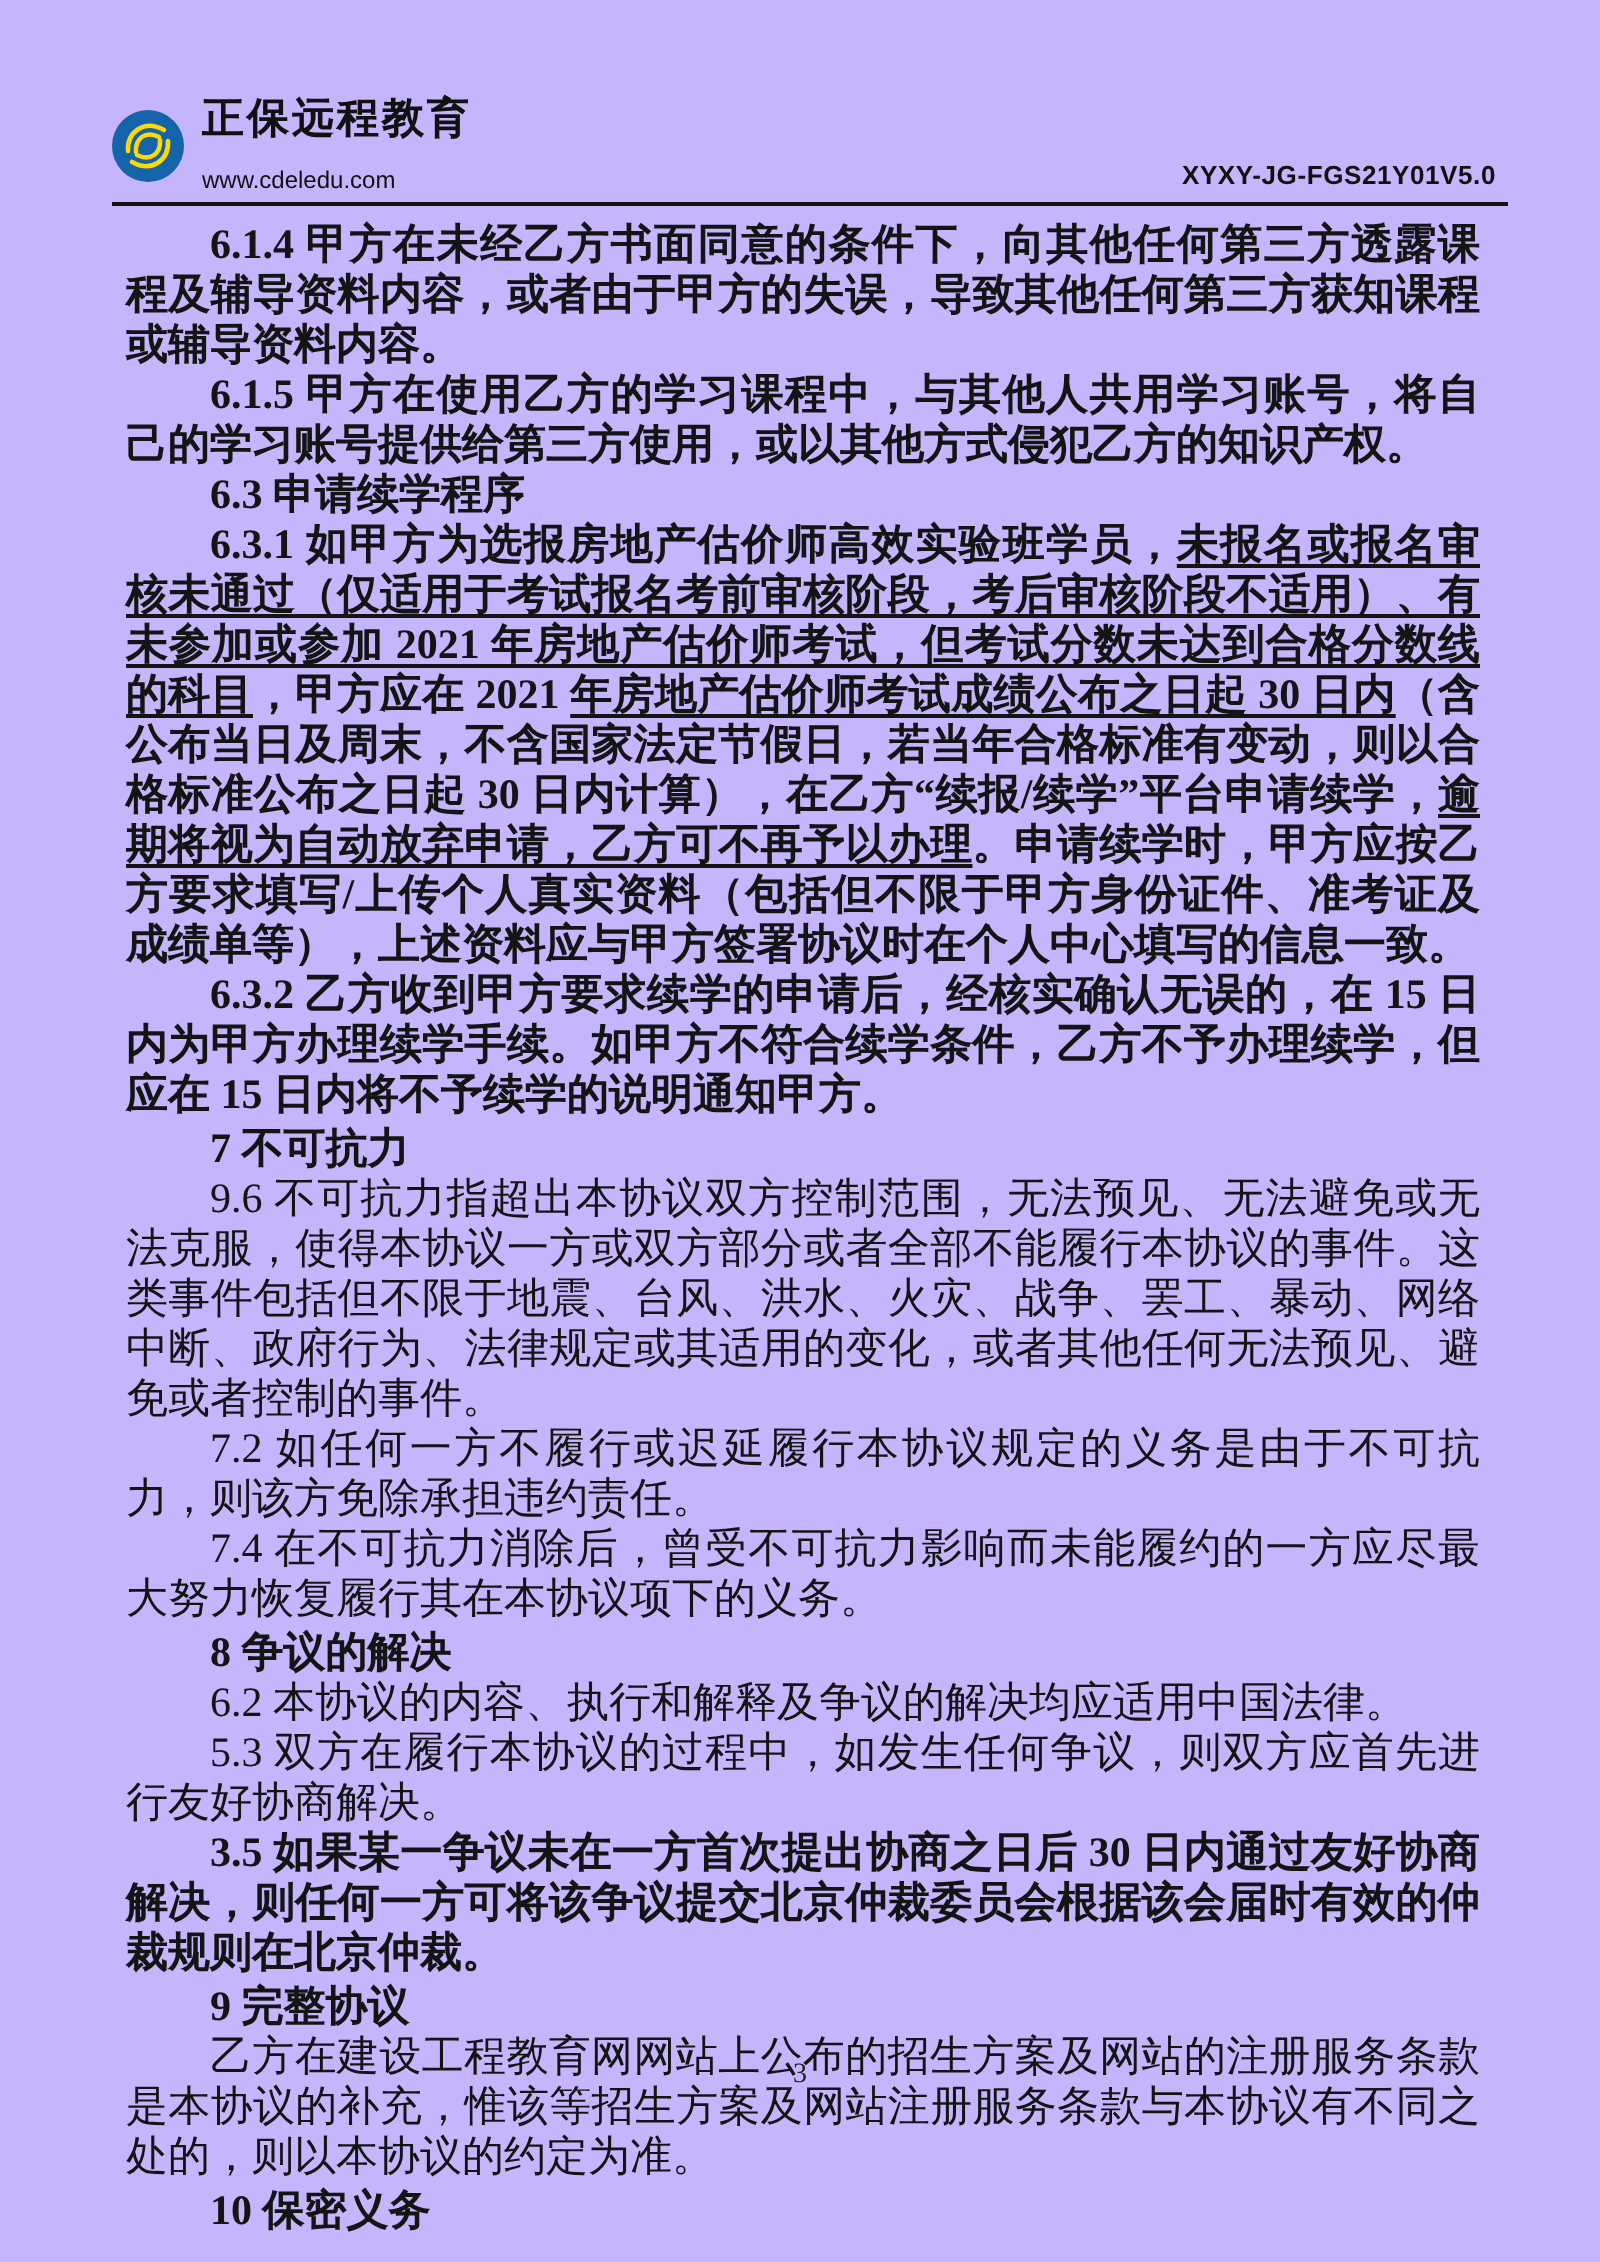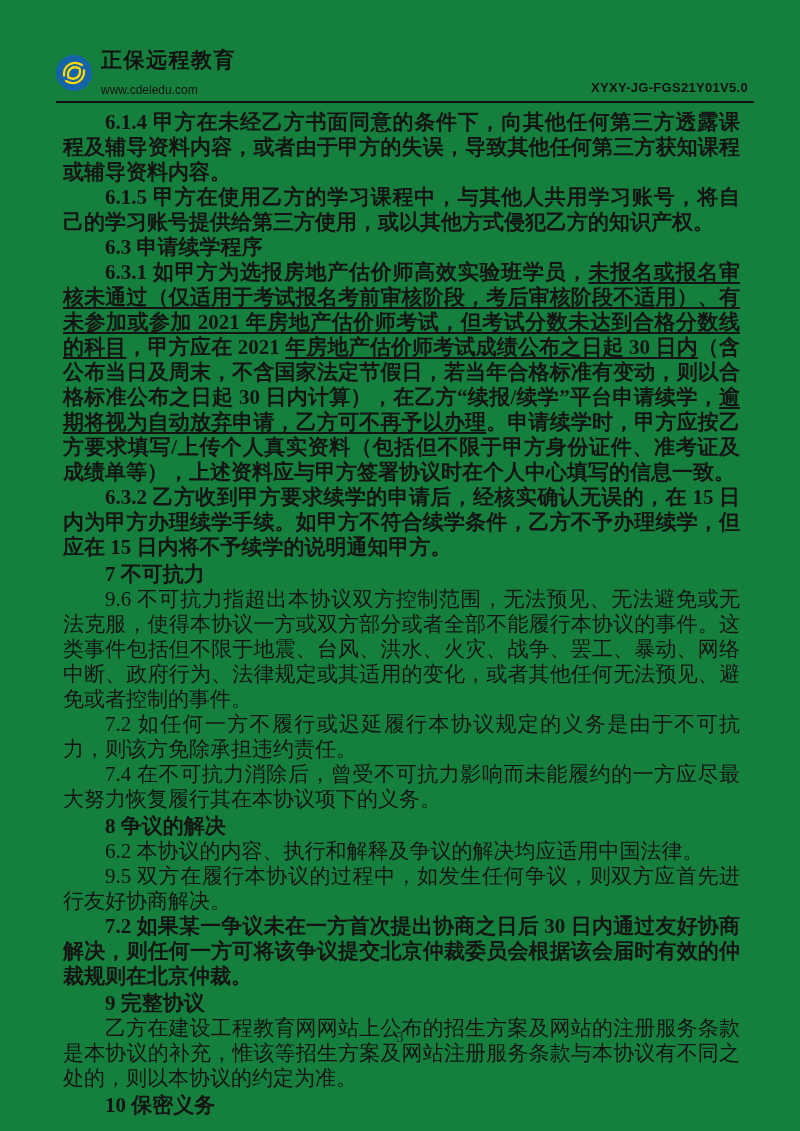--- a/index.html
+++ b/index.html
@@ -6,21 +6,21 @@
   body {
     width: 800px; height: 1131px;
     background: #ffffff;
     font-family: "Liberation Serif", serif;
     color: #141414;
   }
   .page {
     position: relative;
     width: 800px; height: 1131px;
     overflow: hidden;
-    background: #15803d;
+    background: #c4b5fd;
   }
   
   .header {
     position: absolute;
     top: 46px; left: 56px;
     width: 698px;
     display: flex;
     justify-content: space-between;
     align-items: flex-end;
     padding-bottom: 6px;
@@ -102,22 +102,22 @@
       <p class="para bold"><span>6.1.5 甲方在使用乙方的学习课程中，与其他人共用学习账号，将自己的学习账号提供给第三方使用，或以其他方式侵犯乙方的知识产权。</span></p>
       <p class="para bold"><span>6.3 申请续学程序</span></p>
       <p class="para bold"><span>6.3.1 如甲方为选报房地产估价师高效实验班学员，</span><u>未报名或报名审核未通过（仅适用于考试报名考前审核阶段，考后审核阶段不适用）、有未参加或参加 2021 年房地产估价师考试，但考试分数未达到合格分数线的科目</u><span>，甲方应在 2021 </span><u>年房地产估价师考试成绩公布之日起 30 日内</u><span>（含公布当日及周末，不含国家法定节假日，若当年合格标准有变动，则以合格标准公布之日起 30 日内计算），在乙方“续报/续学”平台申请续学，</span><u>逾期将视为自动放弃申请，乙方可不再予以办理</u><span>。申请续学时，甲方应按乙方要求填写/上传个人真实资料（包括但不限于甲方身份证件、准考证及成绩单等），上述资料应与甲方签署协议时在个人中心填写的信息一致。</span></p>
       <p class="para bold"><span>6.3.2 乙方收到甲方要求续学的申请后，经核实确认无误的，在 15 日内为甲方办理续学手续。如甲方不符合续学条件，乙方不予办理续学，但应在 15 日内将不予续学的说明通知甲方。</span></p>
       <p class="para bold spaced"><span>7 不可抗力</span></p>
       <p class="para"><span>9.6 不可抗力指超出本协议双方控制范围，无法预见、无法避免或无法克服，使得本协议一方或双方部分或者全部不能履行本协议的事件。这类事件包括但不限于地震、台风、洪水、火灾、战争、罢工、暴动、网络中断、政府行为、法律规定或其适用的变化，或者其他任何无法预见、避免或者控制的事件。</span></p>
       <p class="para"><span>7.2 如任何一方不履行或迟延履行本协议规定的义务是由于不可抗力，则该方免除承担违约责任。</span></p>
       <p class="para"><span>7.4 在不可抗力消除后，曾受不可抗力影响而未能履约的一方应尽最大努力恢复履行其在本协议项下的义务。</span></p>
       <p class="para bold spaced"><span>8 争议的解决</span></p>
       <p class="para"><span>6.2 本协议的内容、执行和解释及争议的解决均应适用中国法律。</span></p>
-      <p class="para"><span>9.5 双方在履行本协议的过程中，如发生任何争议，则双方应首先进行友好协商解决。</span></p>
-      <p class="para bold"><span>7.2 如果某一争议未在一方首次提出协商之日后 30 日内通过友好协商解决，则任何一方可将该争议提交北京仲裁委员会根据该会届时有效的仲裁规则在北京仲裁。</span></p>
+      <p class="para"><span>5.3 双方在履行本协议的过程中，如发生任何争议，则双方应首先进行友好协商解决。</span></p>
+      <p class="para bold"><span>3.5 如果某一争议未在一方首次提出协商之日后 30 日内通过友好协商解决，则任何一方可将该争议提交北京仲裁委员会根据该会届时有效的仲裁规则在北京仲裁。</span></p>
       <p class="para bold spaced"><span>9 完整协议</span></p>
       <p class="para"><span>乙方在建设工程教育网网站上公布的招生方案及网站的注册服务条款是本协议的补充，惟该等招生方案及网站注册服务条款与本协议有不同之处的，则以本协议的约定为准。</span></p>
       <p class="para bold spaced"><span>10 保密义务</span></p>
     </div>
 
   <div class="footer-page">3</div>
 
 </div>
 
 </body></html>

